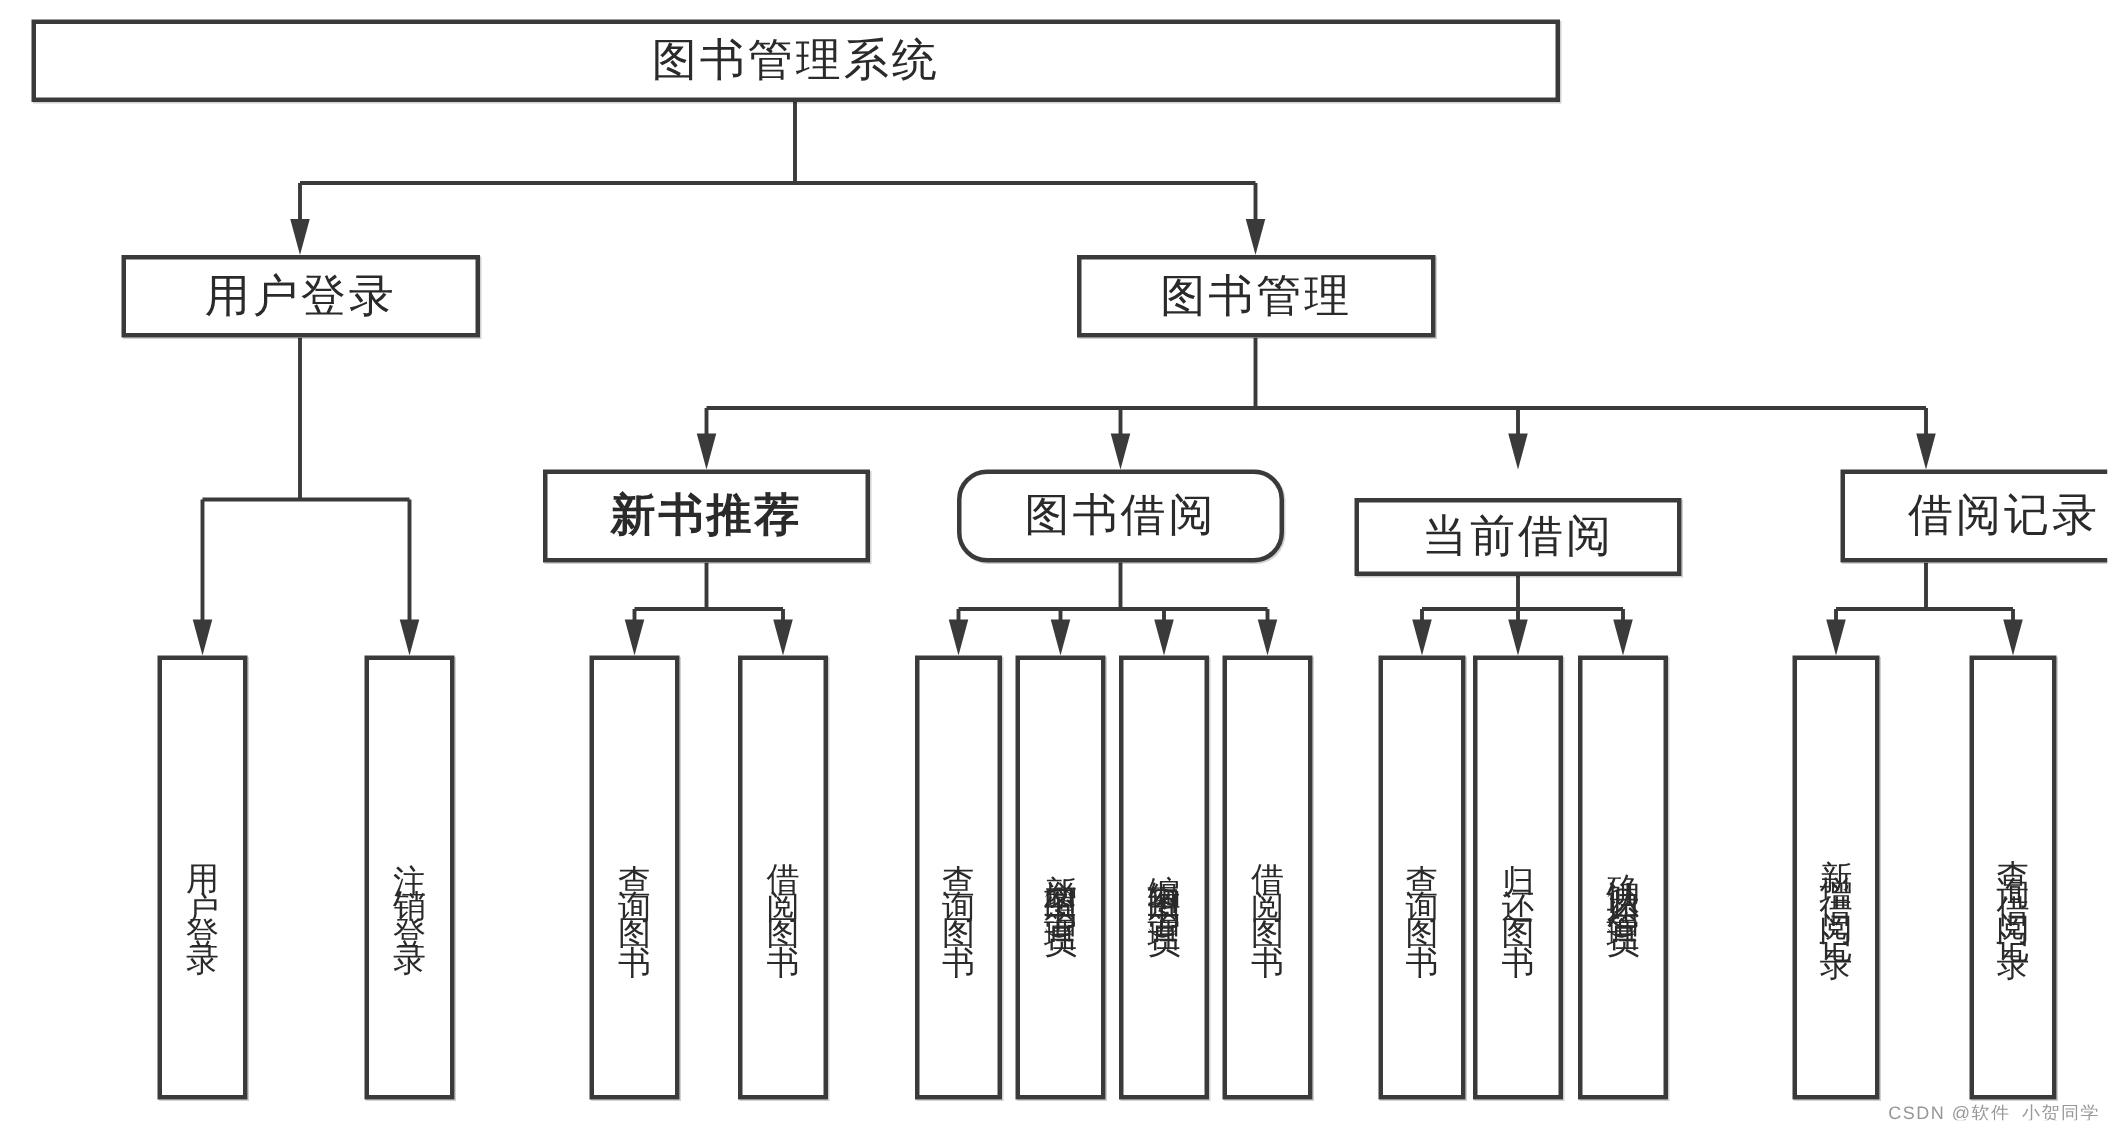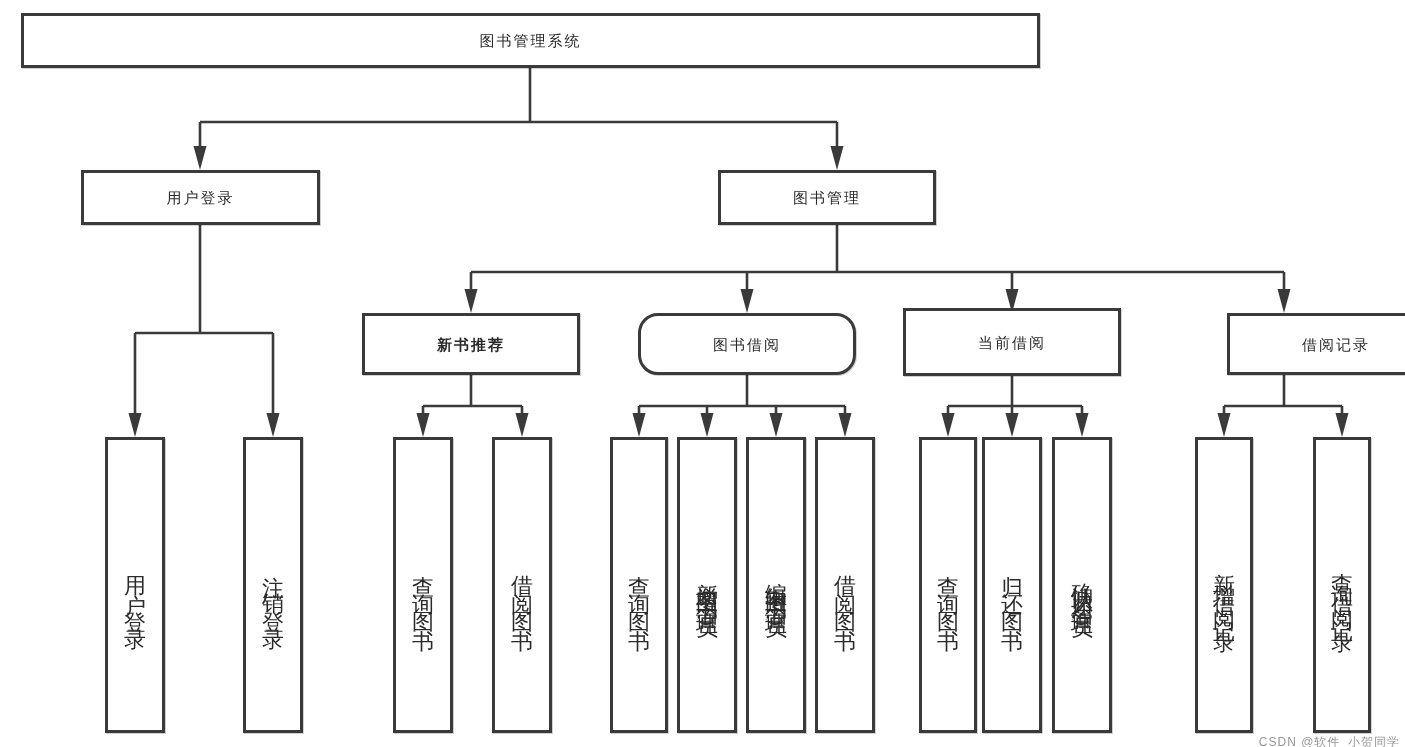--- a/index.html
+++ b/index.html
@@ -22,21 +22,21 @@
   }
 
   .node {
     position: absolute;
     background: #ffffff;
     border: 3px solid #3a3a3a;
     box-shadow: 1px 1px 0 rgba(0,0,0,0.18);
     display: flex;
     align-items: center;
     justify-content: center;
-    font-size: 15px;
+    font-size: 30px;
     letter-spacing: 2px;
     text-align: center;
     line-height: 1;
     color: #2a2a2a;
   }
 
   .vnode {
     writing-mode: vertical-rl;
     text-orientation: mixed;
     font-size: 22px;
@@ -112,25 +112,25 @@
       <polygon points="1082,437 1075.5,413 1088.5,413" fill="#3a3a3a"></polygon>
       <line x1="1224" y1="406" x2="1224" y2="421" stroke="#3a3a3a" stroke-width="2.6"></line>
       <polygon points="1224,437 1217.5,413 1230.5,413" fill="#3a3a3a"></polygon>
       <line x1="1342" y1="406" x2="1342" y2="421" stroke="#3a3a3a" stroke-width="2.6"></line>
       <polygon points="1342,437 1335.5,413 1348.5,413" fill="#3a3a3a"></polygon>
     </svg>
 
   <div class="node" style="left:21px; top:13px; width:1019px; height:55px;">图书管理系统</div>
 
   <div class="node" style="left:81px; top:170px; width:239px; height:55px;">用户登录</div>
-  <div class="node" style="left:718px; top:170px; width:218px; height:55px;">图书管理</div>
+  <div class="node" style="left:718px; top:170px; width:239px; height:55px;">图书管理</div>
 
   <div class="node" style="left:362px; top:313px; width:218px; height:62px;font-weight:bold;">新书推荐</div>
   <div class="node" style="left:638px; top:313px; width:218px; height:62px;border-radius:20px;">图书借阅</div>
-  <div class="node" style="left:903px; top:308px; width:218px; height:68px;">当前借阅</div>
+  <div class="node" style="left:903px; top:332px; width:218px; height:52px;">当前借阅</div>
   <div class="node" style="left:1203px; top:313px; width:218px; height:62px;margin-left:24px;">借阅记录</div>
 
   <div class="node vnode gap-wide" style="left:105px; top:437px; width:60px; height:296px;">用户登录</div>
   <div class="node vnode gap-wide" style="left:243px; top:437px; width:60px; height:296px;">注销登录</div>
 
   <div class="node vnode gap-wide" style="left:393px; top:437px; width:60px; height:296px;">查询图书</div>
   <div class="node vnode gap-wide" style="left:492px; top:437px; width:60px; height:296px;">借阅图书</div>
 
   <div class="node vnode gap-wide" style="left:610px; top:437px; width:58px; height:296px;">查询图书</div>
   <div class="node vnode gap-tight" style="left:677px; top:437px; width:60px; height:296px;">新增图书（管理员）</div>

